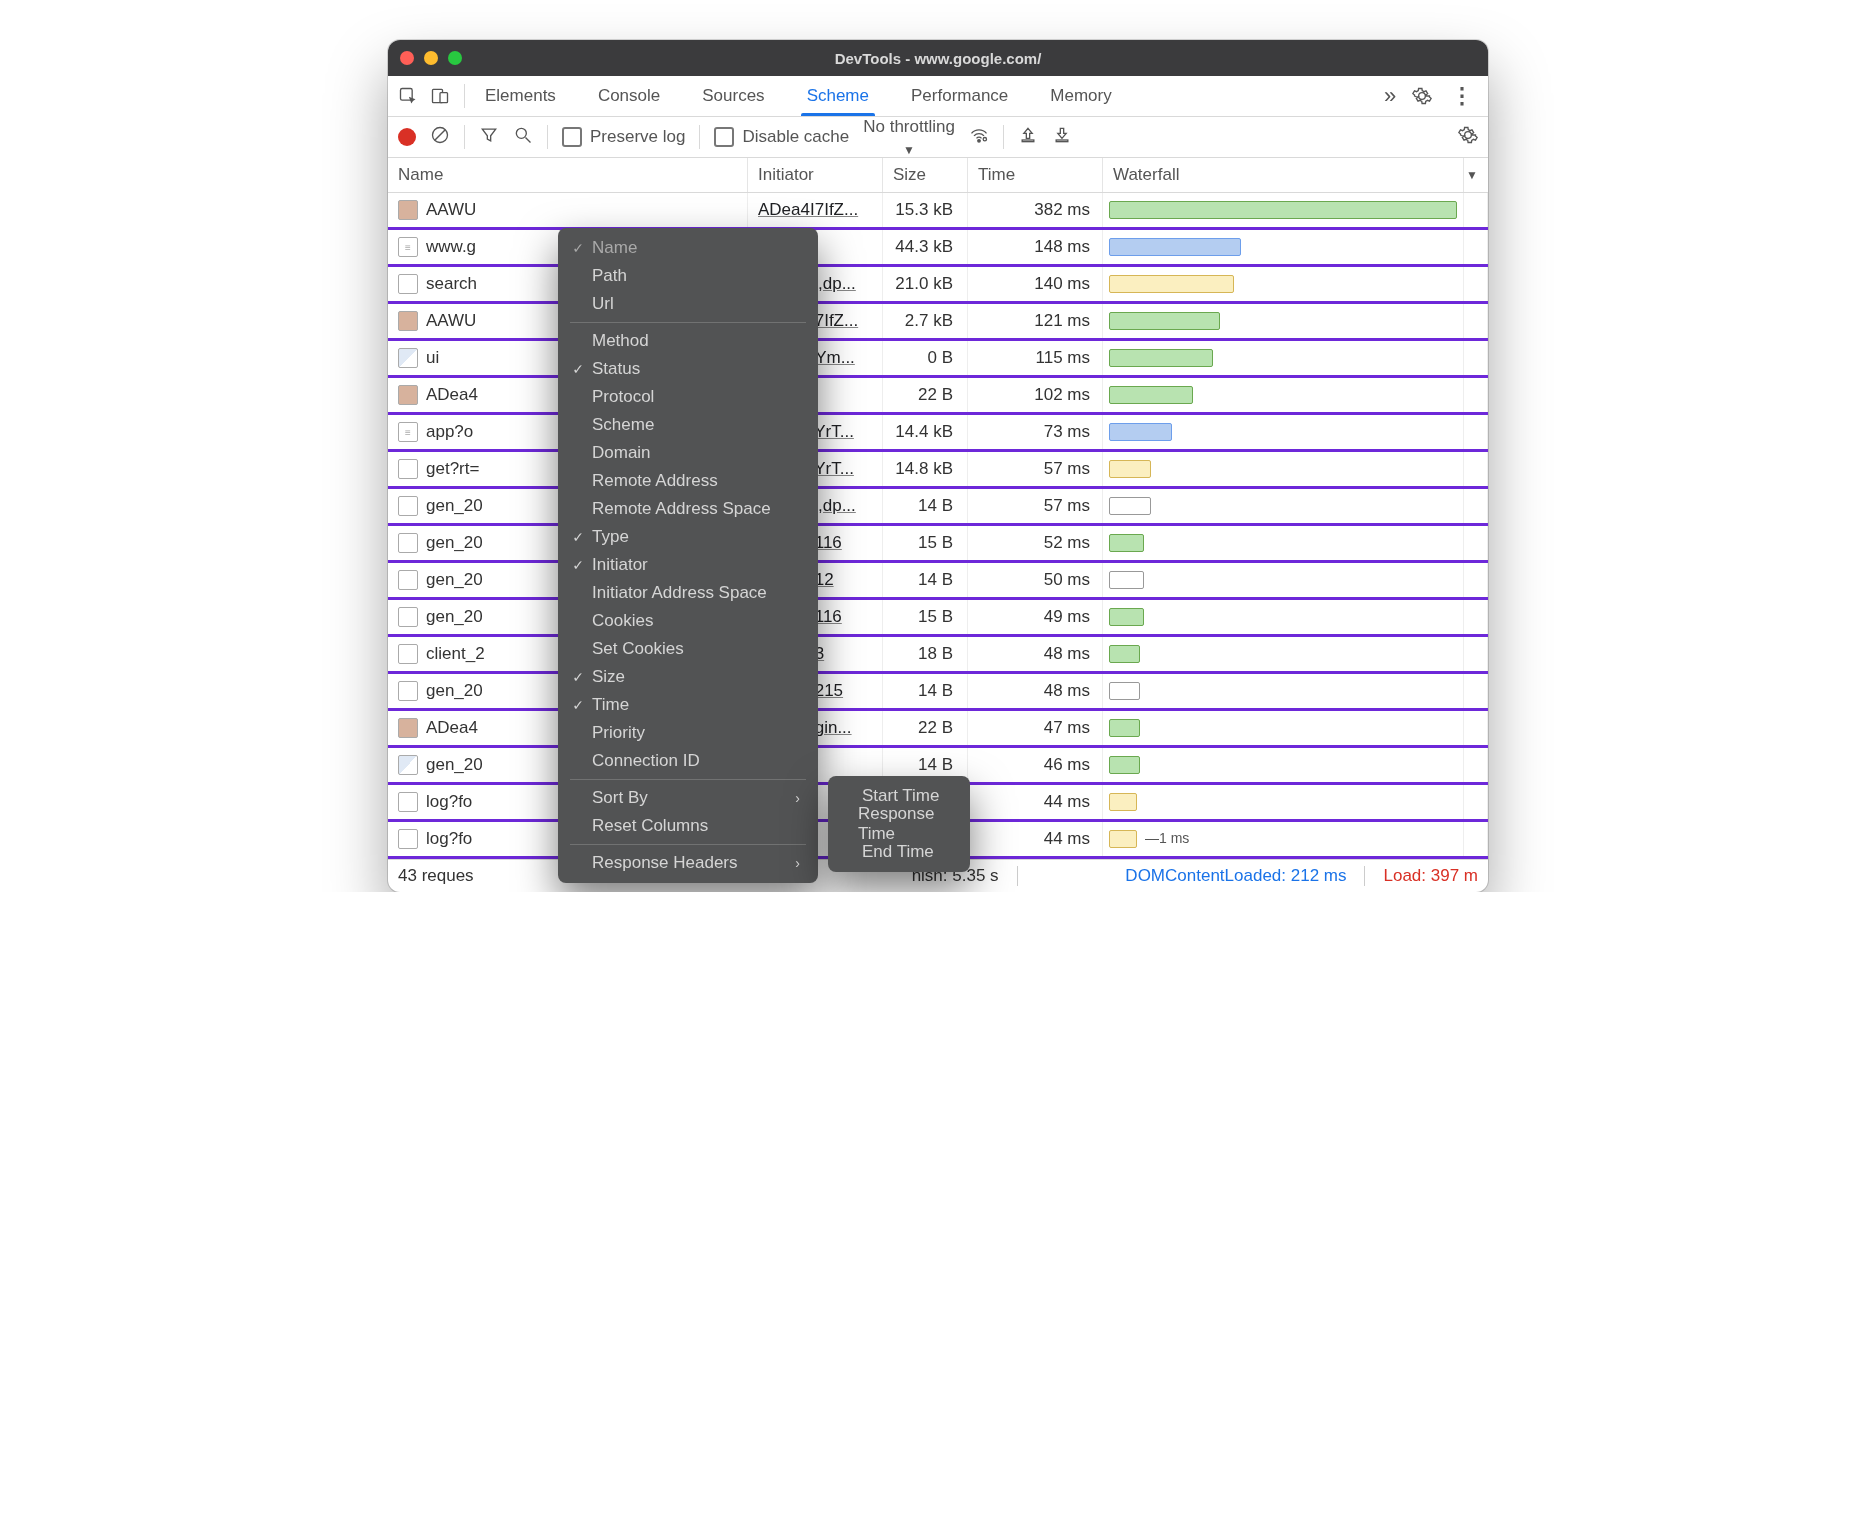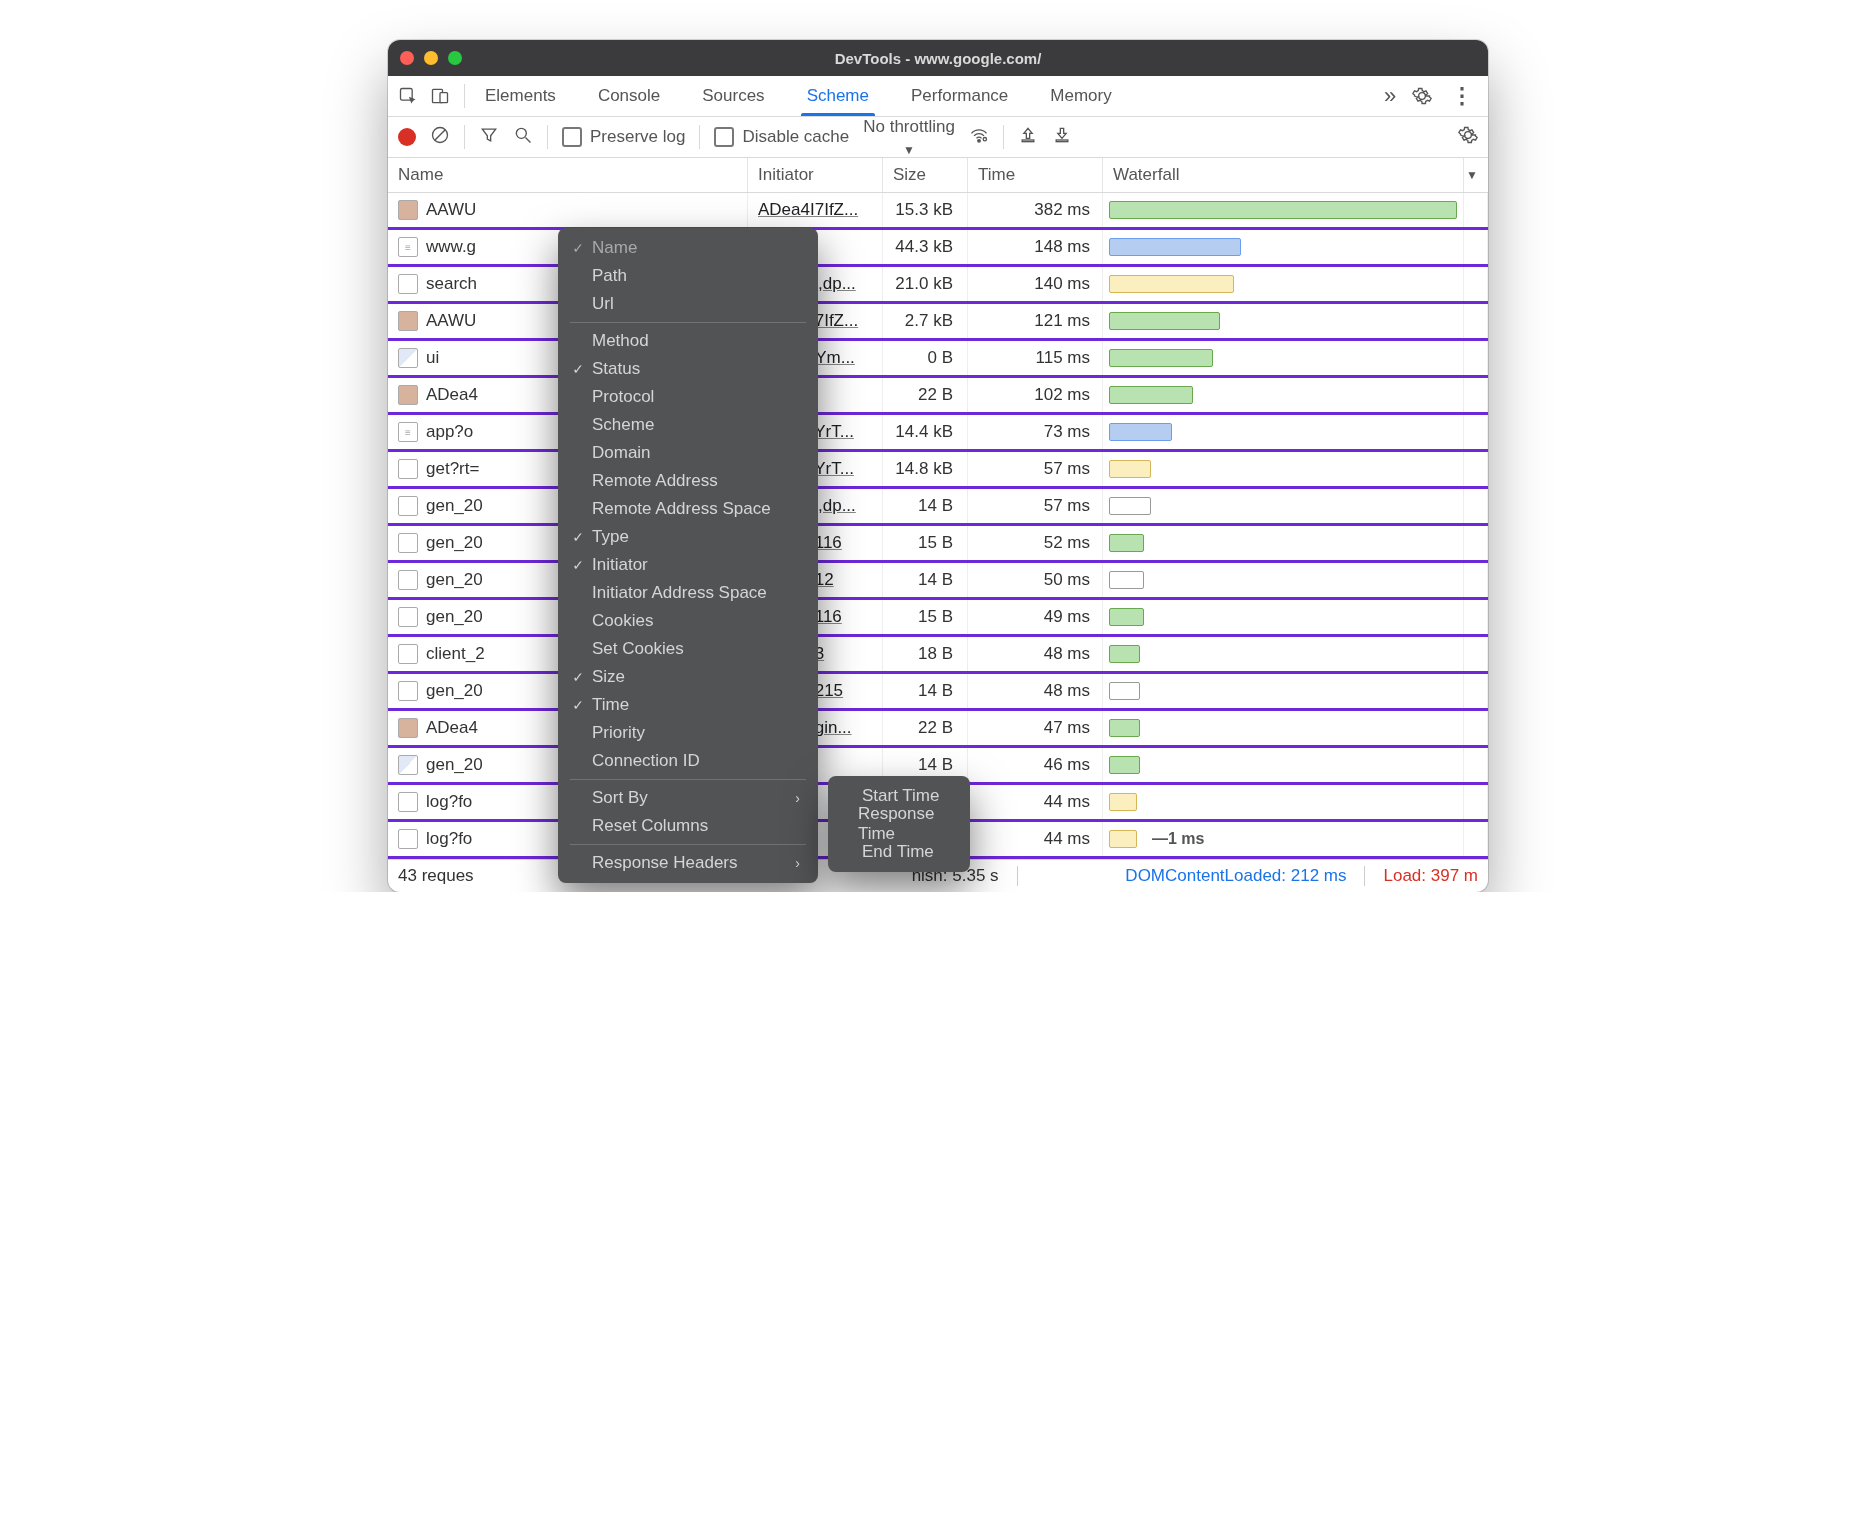--- a/index.html
+++ b/index.html
@@ -113,21 +113,21 @@
 .wf-bar {
   height: 18px;
   border: 1px solid rgba(0,0,0,0.35);
   border-radius: 2px;
   box-sizing: border-box;
 }
 .wf-bar.green { background: #b8e3b0; border-color: #6aa84f; }
 .wf-bar.blue { background: #b4cdf1; border-color: #6d9eeb; }
 .wf-bar.yellow { background: #fbefc0; border-color: #d6b656; }
 .wf-bar.white { background: #fff; border-color: #999; }
-.wf-label { font-size: 16px; color: #555; margin-left: 13px; white-space: nowrap; font-weight: bold; }
+.wf-label { font-size: 14px; color: #555; margin-left: 6px; white-space: nowrap; }
 
 .statusbar {
   display: flex;
   align-items: center;
   height: 32px;
   border-top: 1px solid #d9d9d9;
   font-size: 17px;
   padding: 0 10px;
   gap: 18px;
   color: #333;

